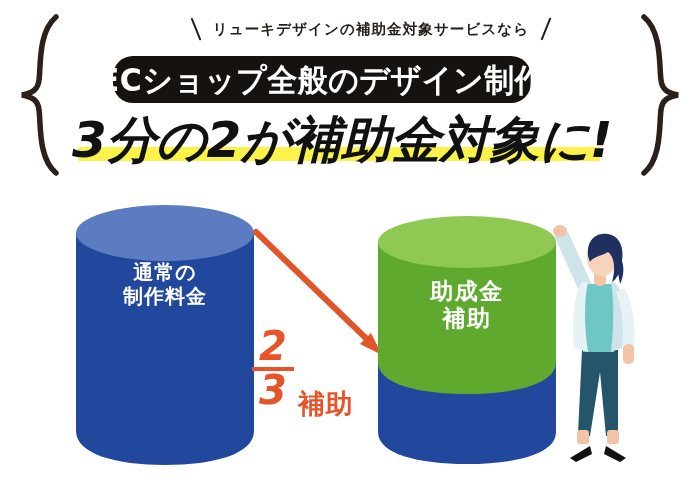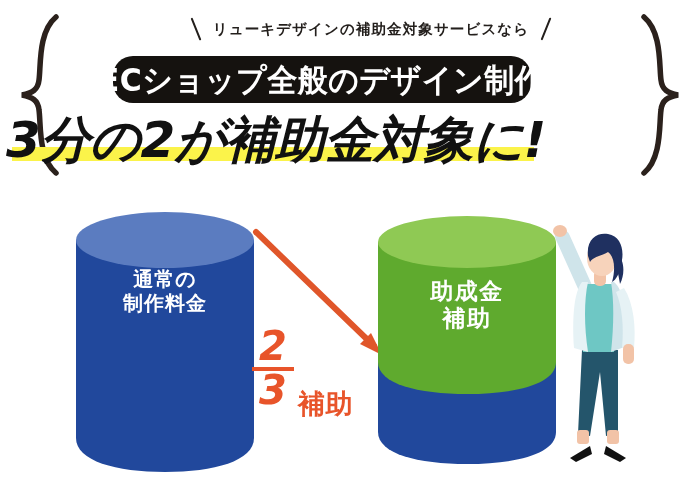--- a/index.html
+++ b/index.html
@@ -47,21 +47,21 @@
   .banner-text{
     color:#ffffff;font-size:30px;font-weight:900;letter-spacing:0.5px;
     white-space:nowrap;line-height:1;
     font-family:"DejaVu Sans","Liberation Sans",sans-serif;
     transform:scaleY(1.06);
   }
 
   
   .headline{
     position:absolute;left:0;right:16px;top:107px;height:66px;
-    display:flex;align-items:center;justify-content:flex-start;
+    display:flex;align-items:center;justify-content:center;
   }
   .headline-inner{position:relative;display:inline-block;padding:0 6px;}
   .hl-mark{
     position:absolute;left:12px;right:18px;bottom:4px;height:14px;
     background:#fbf34a;z-index:0;
   }
   .headline-text{
     position:relative;z-index:1;
     font-size:50px;font-weight:900;color:#111111;
     font-style:italic;letter-spacing:-0.5px;white-space:nowrap;line-height:1;
@@ -72,21 +72,21 @@
   .cyl{position:absolute;}
   .cyl svg{display:block;overflow:visible;}
   .cyl-label{
     position:absolute;left:0;right:0;text-align:center;
     color:#ffffff;font-weight:900;line-height:1.18;
     font-family:"DejaVu Sans","Liberation Sans",sans-serif;
     pointer-events:none;white-space:pre-line;
   }
 
   
-  #cyl-normal{left:74px;top:210px;width:182px;height:262px;}
+  #cyl-normal{left:74px;top:203px;width:182px;height:262px;}
   #cyl-normal .cyl-label{top:58px;font-size:20px;letter-spacing:1px;}
 
   
   #cyl-subsidy{left:376px;top:214px;width:182px;height:250px;}
   #lbl-green{top:64px;font-size:23px;letter-spacing:1.5px;}
   #lbl-blue{top:177px;font-size:23px;letter-spacing:1.5px;}
 
   
   #arrow{position:absolute;left:248px;top:224px;width:150px;height:140px;}
   #arrow svg{display:block;}

